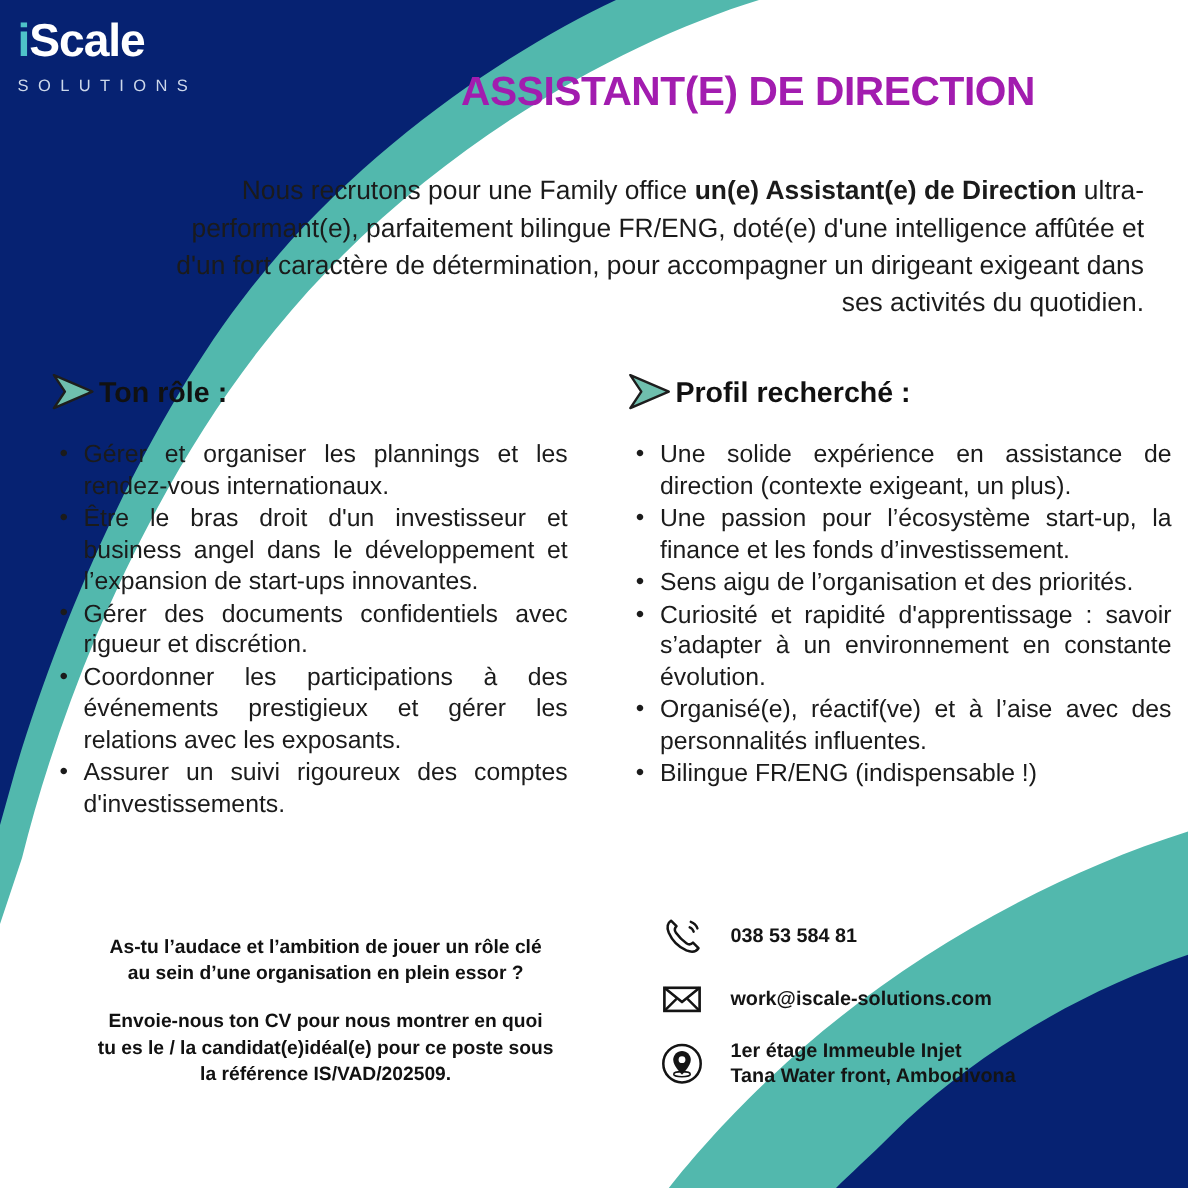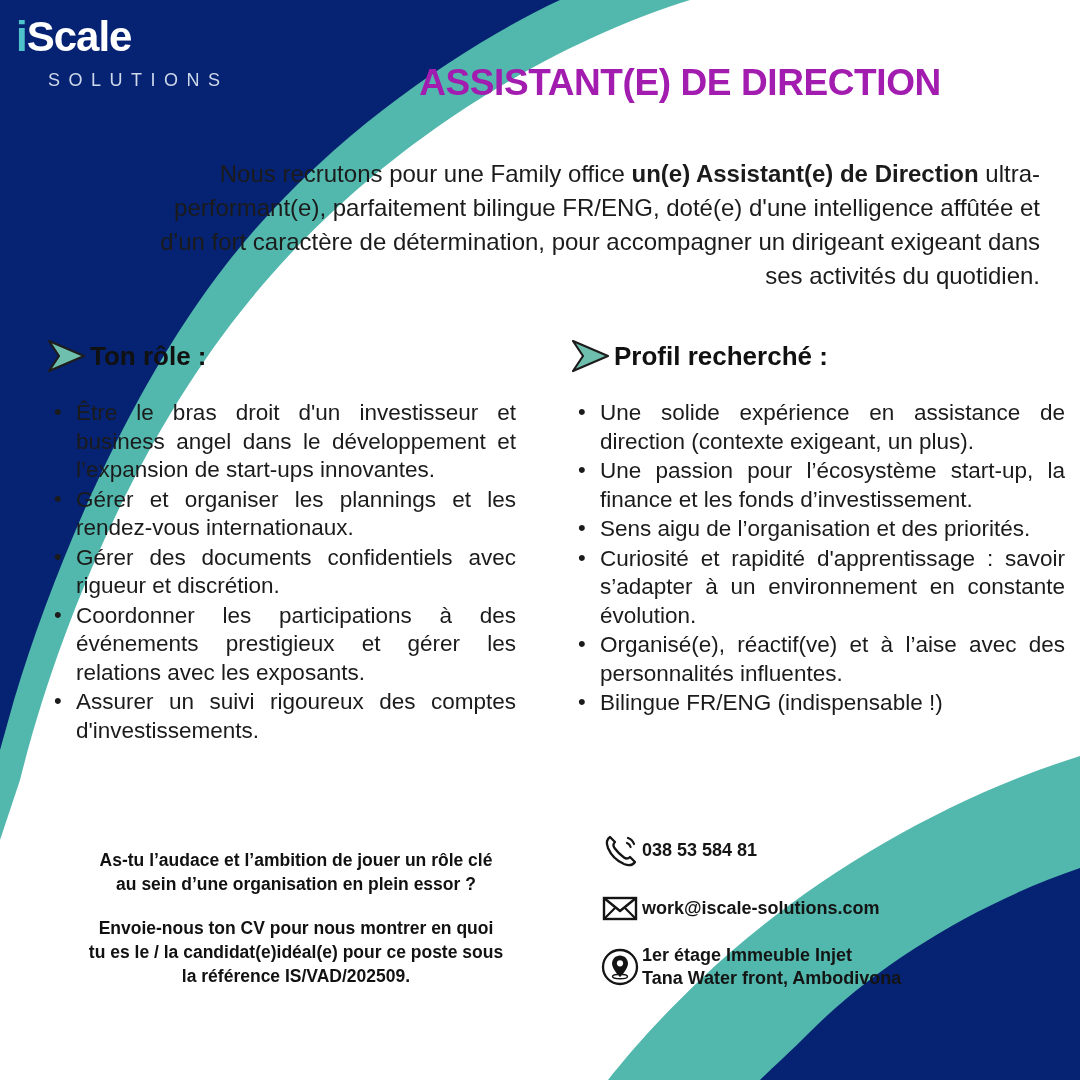--- a/index.html
+++ b/index.html
@@ -22,22 +22,22 @@
     position:absolute; left:16px; top:6px; z-index:5;
     width:240px; height:110px;
   }
   .logo-main {
     font-size:42px; line-height:62px; font-weight:700;
     letter-spacing:-1px; white-space:nowrap;
   }
   .logo-i { color:#4ec3c9; }
   .logo-rest { color:#ffffff; }
   .logo-sub {
-    color:#cdd8ea; font-size:18px; letter-spacing:8.5px;
-    font-weight:400; margin-top:2px; margin-left:32px;
+    color:#cdd8ea; font-size:15px; letter-spacing:8.5px;
+    font-weight:400; margin-top:2px; 
   }
 
   
   .title {
     position:absolute; z-index:5;
     left:300px; top:62px; width:760px;
     text-align:center;
     font-size:37px; font-weight:700; letter-spacing:-0.4px;
     color:#a21caf;
   }
@@ -95,21 +95,21 @@
     margin-top:20px;
   }
   .cta .blockgap { display:block; height:20px; }
 
   
   .contact {
     position:absolute; z-index:5;
     left:598px; top:828px; width:420px;
   }
   .contact-row {
-    display:flex; align-items:center; 
+    display:flex; align-items:center; gap:22px;
     margin-bottom:14px;
   }
   .contact-row.addr { align-items:center; }
   .c-icon { width:44px; height:44px; flex:0 0 44px; }
   .c-text {
     font-size:18px; font-weight:700; color:#141414;
     line-height:23px;
   }
 </style>
 </head>
@@ -151,22 +151,22 @@
   </div>
 
   <div class="col col-left">
     <div class="sec-head">
       <svg class="arrow-icon" viewBox="0 0 42 36">
         <path d="M3,3 L38,18 L3,33 L13,18 Z" fill="#6fbfae" stroke="#1d1d1d" stroke-width="2.2" stroke-linejoin="round"></path>
       </svg>
       <div class="sec-title">Ton rôle :</div>
     </div>
     <ul class="bullets">
+      <li><span>Gérer et organiser les plannings et les rendez-vous internationaux.</span></li>
       <li><span>Être le bras droit d'un investisseur et business angel dans le développement et l’expansion de start-ups innovantes.</span></li>
-      <li><span>Gérer et organiser les plannings et les rendez-vous internationaux.</span></li>
       <li><span>Gérer des documents confidentiels avec rigueur et discrétion.</span></li>
       <li><span>Coordonner les participations à des événements prestigieux et gérer les relations avec les exposants.</span></li>
       <li><span>Assurer un suivi rigoureux des comptes d'investissements.</span></li>
     </ul>
   </div>
 
   <div class="col col-right">
     <div class="sec-head">
       <svg class="arrow-icon" viewBox="0 0 42 36">
         <path d="M3,3 L38,18 L3,33 L13,18 Z" fill="#6fbfae" stroke="#1d1d1d" stroke-width="2.2" stroke-linejoin="round"></path>

